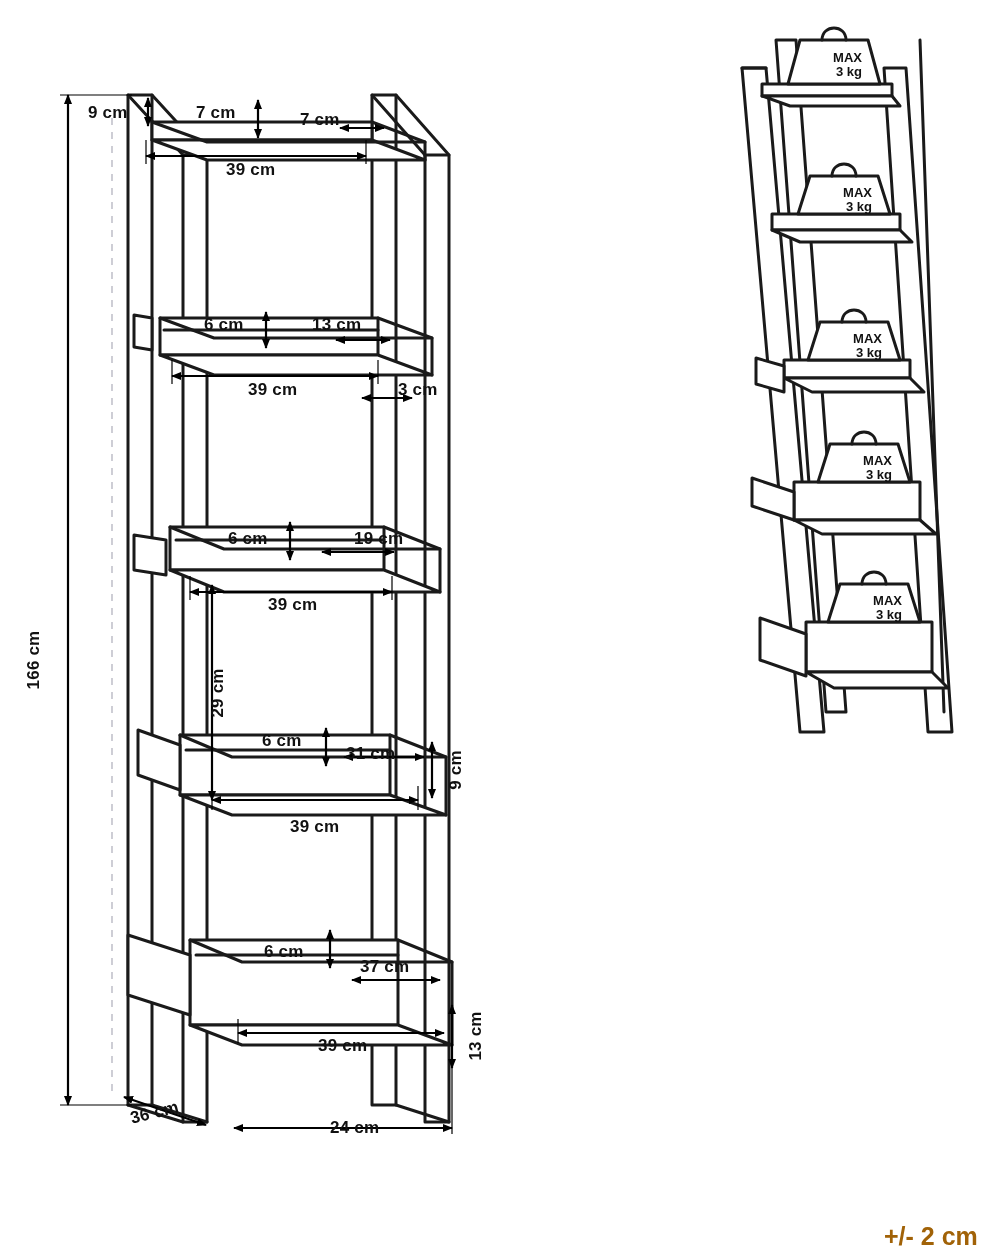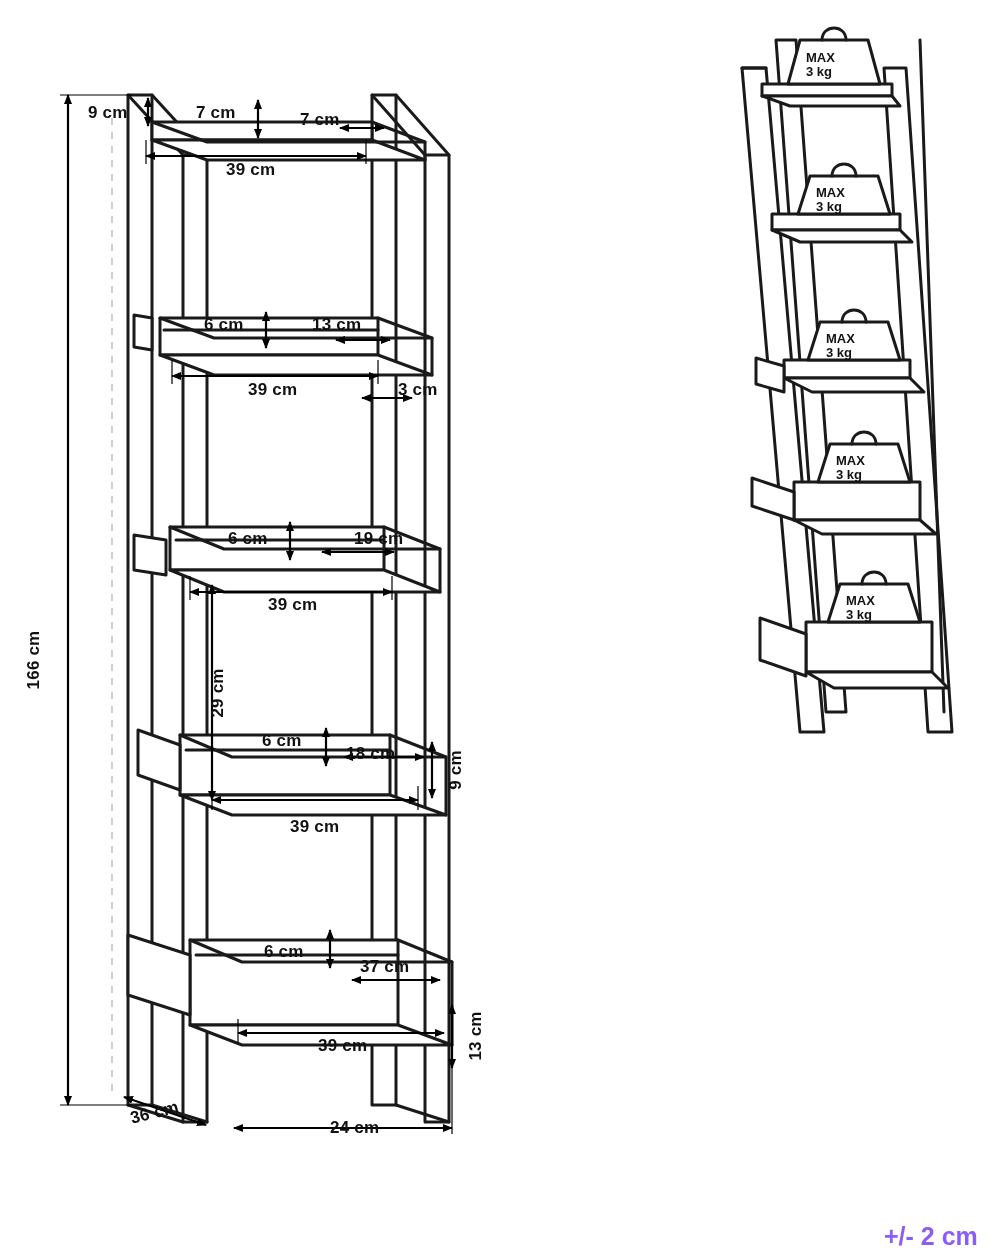--- a/index.html
+++ b/index.html
@@ -37,30 +37,30 @@
   }
   .dim-label.vertical {
     transform-origin: 50% 50%;
   }
   .max-label {
     position: absolute;
     font-family: "Liberation Sans", sans-serif;
     font-weight: bold;
     font-size: 13px;
     color: #111111;
-    text-align: left;
+    text-align: right;
     line-height: 1.05;
     white-space: nowrap;
   }
   .tol-label {
     position: absolute;
     font-family: "Liberation Sans", sans-serif;
     font-weight: bold;
     font-size: 25px;
-    color: #8b5cf6;
+    color: #a16207;
     white-space: nowrap;
   }
 </style>
 </head>
 <body>
 
 <div id="stage">
 
   <svg class="diagram" viewBox="0 0 1000 1251">
     <defs>
@@ -240,21 +240,21 @@
   <div class="dim-label" style="left:248px; top:380px;">39 cm</div>
   <div class="dim-label" style="left:398px; top:380px;">3 cm</div>
 
   <div class="dim-label" style="left:228px; top:529px;">6 cm</div>
   <div class="dim-label" style="left:326px; top:529px;margin-left:28px;">19 cm</div>
   <div class="dim-label" style="left:268px; top:595px;">39 cm</div>
 
   <div class="dim-label vertical" style="left:218px; top:693px; transform: rotate(-90deg) translate(-50%,-50%); transform-origin:0 0;">29 cm</div>
 
   <div class="dim-label" style="left:262px; top:731px;">6 cm</div>
-  <div class="dim-label" style="left:346px; top:744px;">18 cm</div>
+  <div class="dim-label" style="left:346px; top:744px;">31 cm</div>
   <div class="dim-label vertical" style="left:456px; top:770px; transform: rotate(-90deg) translate(-50%,-50%); transform-origin:0 0;">9 cm</div>
   <div class="dim-label" style="left:290px; top:817px;">39 cm</div>
 
   <div class="dim-label" style="left:264px; top:942px;">6 cm</div>
   <div class="dim-label" style="left:360px; top:957px;">37 cm</div>
   <div class="dim-label" style="left:318px; top:1036px;">39 cm</div>
   <div class="dim-label vertical" style="left:476px; top:1036px; transform: rotate(-90deg) translate(-50%,-50%); transform-origin:0 0;">13 cm</div>
 
   <div class="dim-label" style="left:130px; top:1103px; transform: rotate(-14deg);">36 cm</div>
   <div class="dim-label" style="left:330px; top:1118px;">24 cm</div>

